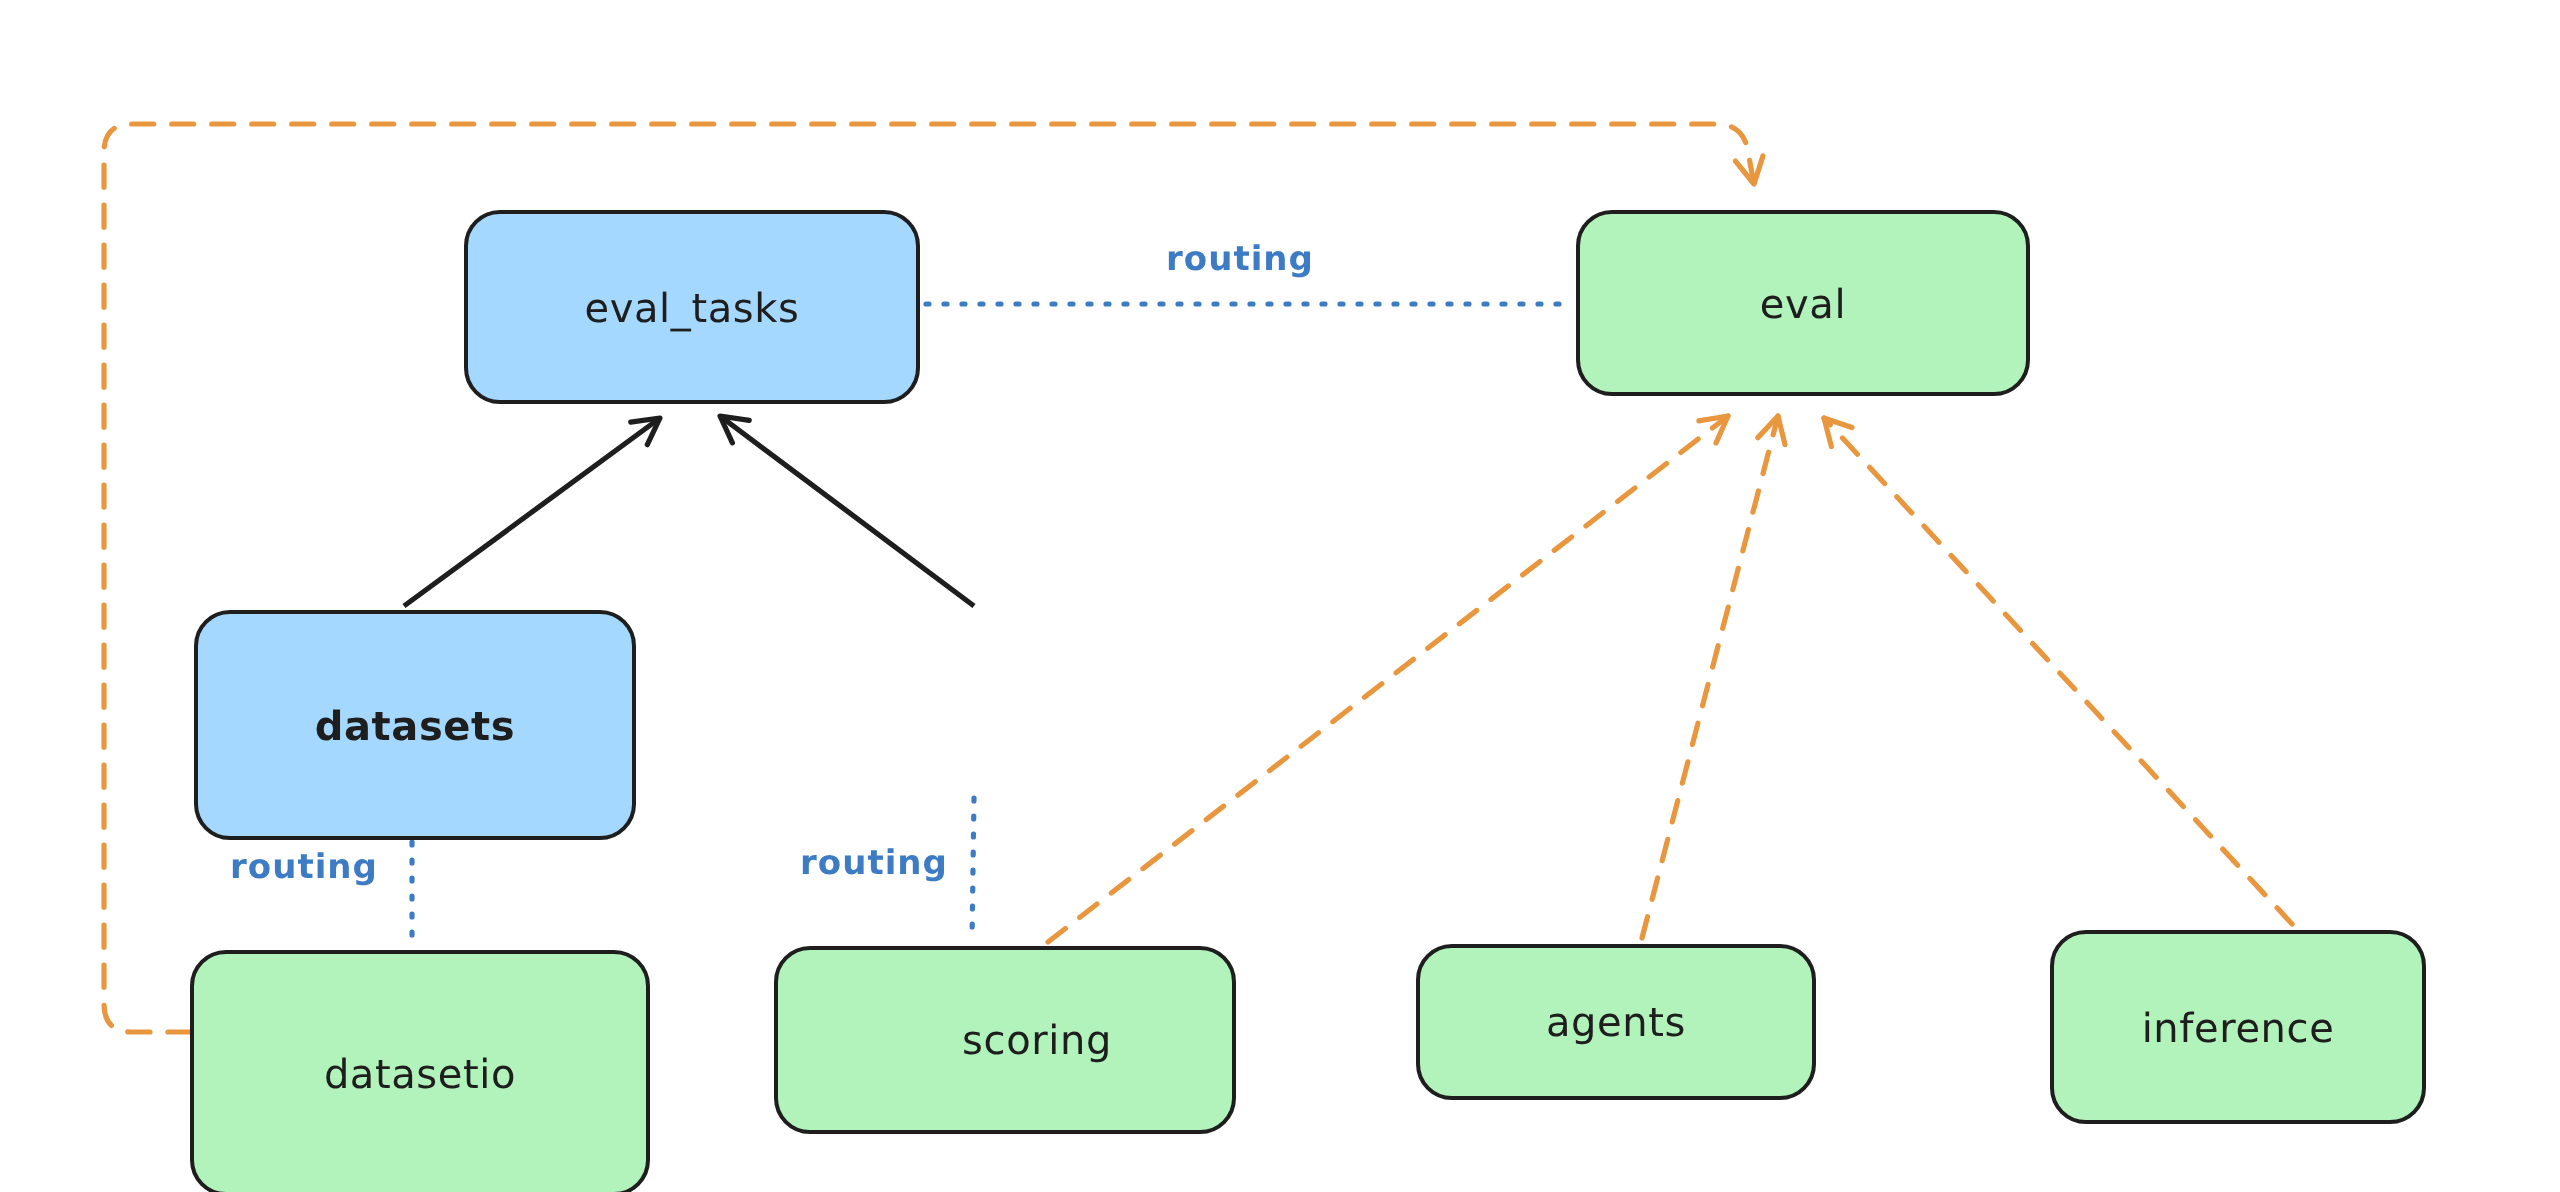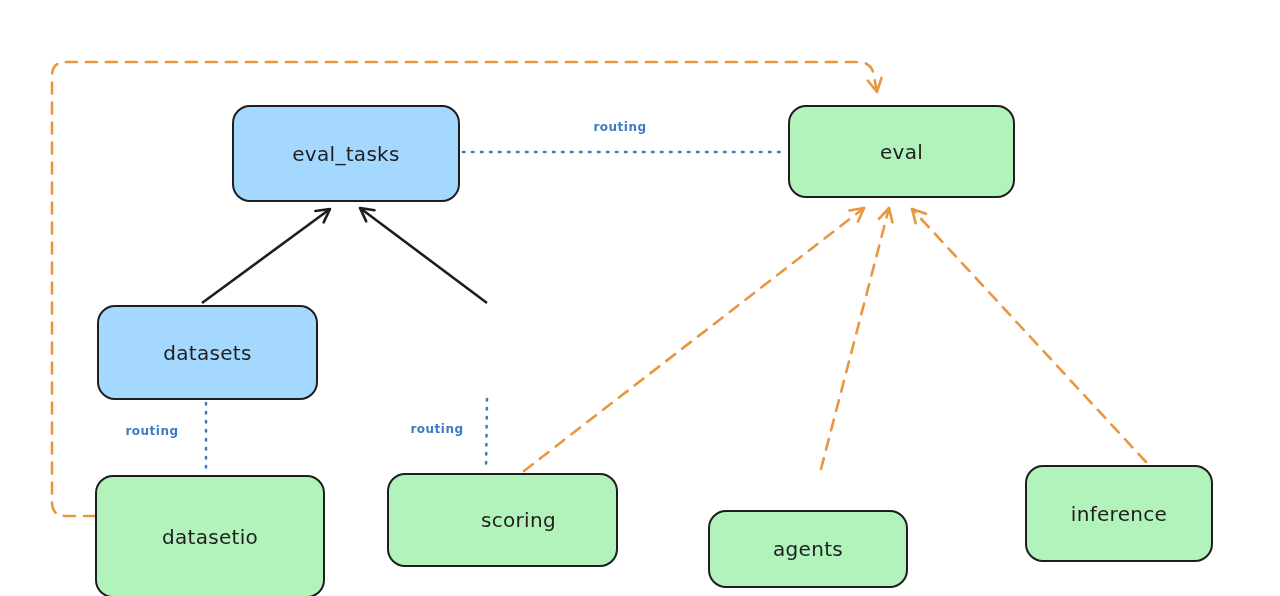--- a/index.html
+++ b/index.html
@@ -25,21 +25,21 @@
     color:var(--node_stroke,#1e1e1e);
     box-sizing:border-box;
     letter-spacing:0.3px;
   }
   .node.blue{background:var(--node_blue_fill,#a5d8ff);text-align:right;}
   .node.green{background:var(--node_green_fill,#b2f2bb);}
   .routing-label{
     position:absolute;
     width:110px;
     text-align:center;
-    font-size:12px;
+    font-size:17px;
     font-weight:600;
     letter-spacing:0.5px;
     color:var(--routing_blue,#3d7cc4);
   }
 </style>
 </head>
 <body>
 
 <div class="canvas">
 
@@ -67,34 +67,34 @@
   </svg>
 
   <div class="node blue" style="left:232px;top:105px;width:228px;height:97px;">
     <span>eval_tasks</span>
   </div>
 
   <div class="node green" style="left:788px;top:105px;width:227px;height:93px;text-align:center;">
     <span>eval</span>
   </div>
 
-  <div class="node blue" style="left:97px;top:305px;width:221px;height:95px;">
+  <div class="node blue" style="left:97px;top:305px;width:221px;height:115px;font-weight:bold;">
     <span>datasets</span>
   </div>
 
 
   <div class="node green" style="left:95px;top:475px;width:230px;height:123px;">
     <span>datasetio</span>
   </div>
 
   <div class="node green" style="left:387px;top:473px;width:231px;height:94px;padding-left:32px;">
     <span>scoring</span>
   </div>
 
-  <div class="node green" style="left:708px;top:472px;width:200px;height:78px;margin-top:38px;">
+  <div class="node green" style="left:708px;top:472px;width:200px;height:78px;">
     <span>agents</span>
   </div>
 
   <div class="node green" style="left:1025px;top:465px;width:188px;height:97px;">
     <span>inference</span>
   </div>
 
   <div class="routing-label" style="left:565px;top:120px;">routing</div>
 
   <div class="routing-label" style="left:97px;top:424px;">routing</div>

